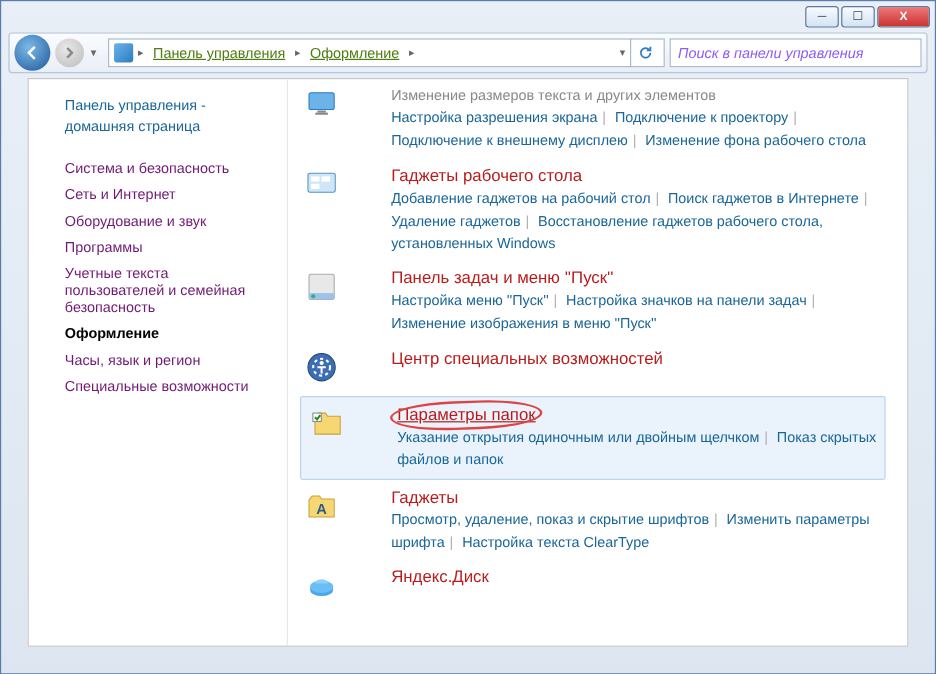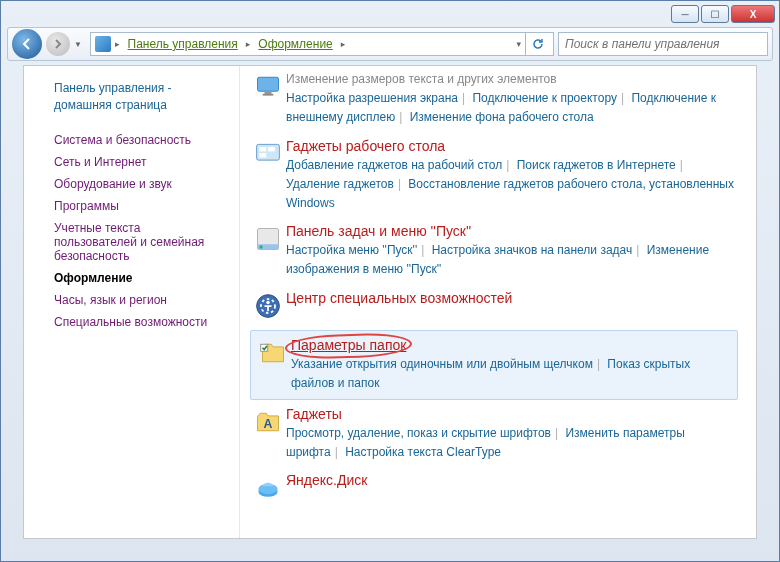--- a/index.html
+++ b/index.html
@@ -11,30 +11,30 @@
 .win-btn.close { width: 44px; background: linear-gradient(#e77,#c33); color: #fff; font-weight: bold; }
 .toolbar { height: 34px; margin: 0 6px; background: linear-gradient(#fafcfe,#e9eef6); border: 1px solid #b7c5d8; border-radius: 3px; display: flex; align-items: center; padding: 0 4px; gap: 4px; }
 .nav-back { width: 30px; height: 30px; border-radius: 50%; background: radial-gradient(circle at 40% 35%, #7db9e8, #1e5799); display: flex; align-items: center; justify-content: center; color: #fff; font-size: 14px; }
 .nav-fwd { width: 24px; height: 24px; border-radius: 50%; background: radial-gradient(circle at 40% 35%, #e8e8e8, #bcbcbc); display: flex; align-items: center; justify-content: center; color: #888; font-size: 12px; }
 .nav-drop { width: 12px; color: #666; font-size: 8px; }
 .address { flex: 1; height: 24px; background: #fff; border: 1px solid #abc; display: flex; align-items: center; padding: 0 4px; gap: 2px; }
 .cp-icon { width: 16px; height: 16px; background: linear-gradient(135deg,#6bb3e8,#2d7cc1); border-radius: 2px; position: relative; }
 .crumb { padding: 0 4px; color: #4d7c0f; text-decoration: underline; }
 .chev { color: #666; font-size: 9px; padding: 0 2px; }
 .refresh { width: 24px; height: 24px; border-left: 1px solid #abc; display: flex; align-items: center; justify-content: center; color: #1e5799; }
-.search { width: 210px; height: 24px; background: #fff; border: 1px solid #abc; display: flex; align-items: center; padding: 0 6px; color: #737373; font-style: italic; }
+.search { width: 210px; height: 24px; background: #fff; border: 1px solid #abc; display: flex; align-items: center; padding: 0 6px; color: #8b5cf6; font-style: italic; }
 .content { position: absolute; top: 64px; left: 22px; right: 22px; bottom: 22px; background: #fff; border: 1px solid #c8c8c8; display: flex; overflow: hidden; }
 .sidebar { width: 216px; padding: 14px 14px 14px 30px; border-right: 1px solid #e8e8e8; }
 .home-link { color: #1a6698; display: block; margin-bottom: 16px; line-height: 1.4; }
 .side-item { display: block; color: #701a75; padding: 3px 0; margin-bottom: 2px; }
 .side-item.current { color: #000; font-weight: bold; }
 .main { flex: 1; padding: 4px 18px 10px 10px; overflow-y: auto; }
 .category { display: flex; margin-bottom: 10px; margin-top: 6px; }
 .cat-icon { width: 36px; flex-shrink: 0; display: flex; align-items: flex-start; justify-content: center; padding-top: 2px; }
-.cat-body { flex: 1; }
+.cat-body { flex: 1; margin-left: 40px; }
 .cat-title { color: #b91c1c; font-size: 14px; margin-bottom: 2px; display: inline-block; }
 .cat-links { line-height: 1.6; }
 .cat-links a { color: #1a6698; text-decoration: none; }
 .sep { color: #b0b0b0; margin: 0 4px; }
 .highlighted { border: 1px solid #b8d6f0; background: #eaf3fb; border-radius: 2px; padding: 6px 4px; margin: 4px 0; }
 .circled { position: relative; display: inline-block; }
 .circled::after { content: ""; position: absolute; left: -6px; right: -6px; top: -3px; bottom: -3px; border: 2px solid #d44; border-radius: 50%/60%; transform: rotate(-2deg); pointer-events: none; }
 .cat-title.underlined { text-decoration: underline; }
 .ico { width: 28px; height: 28px; }
 </style>

